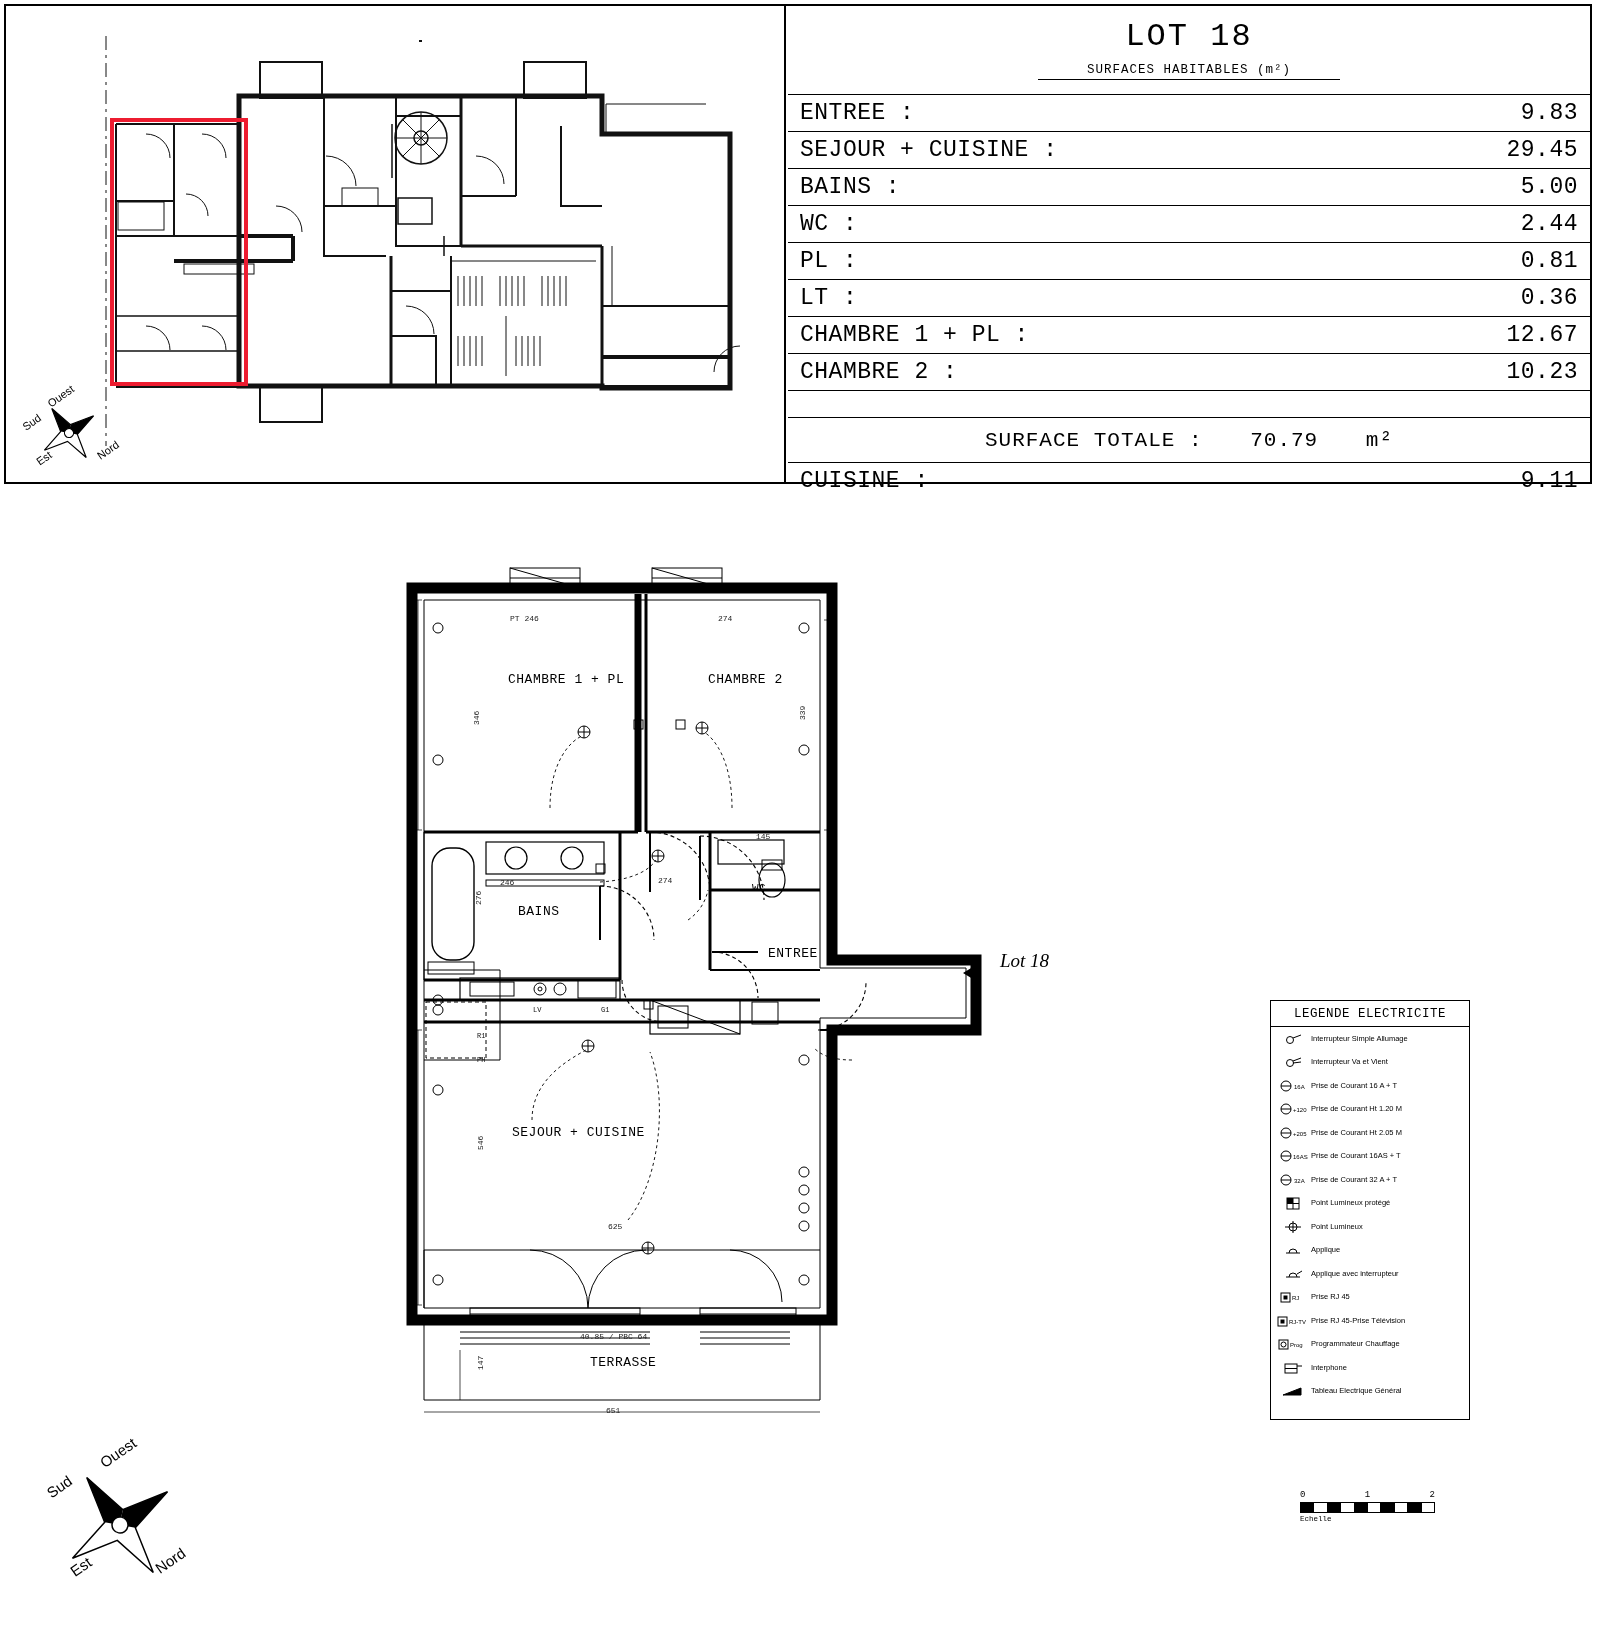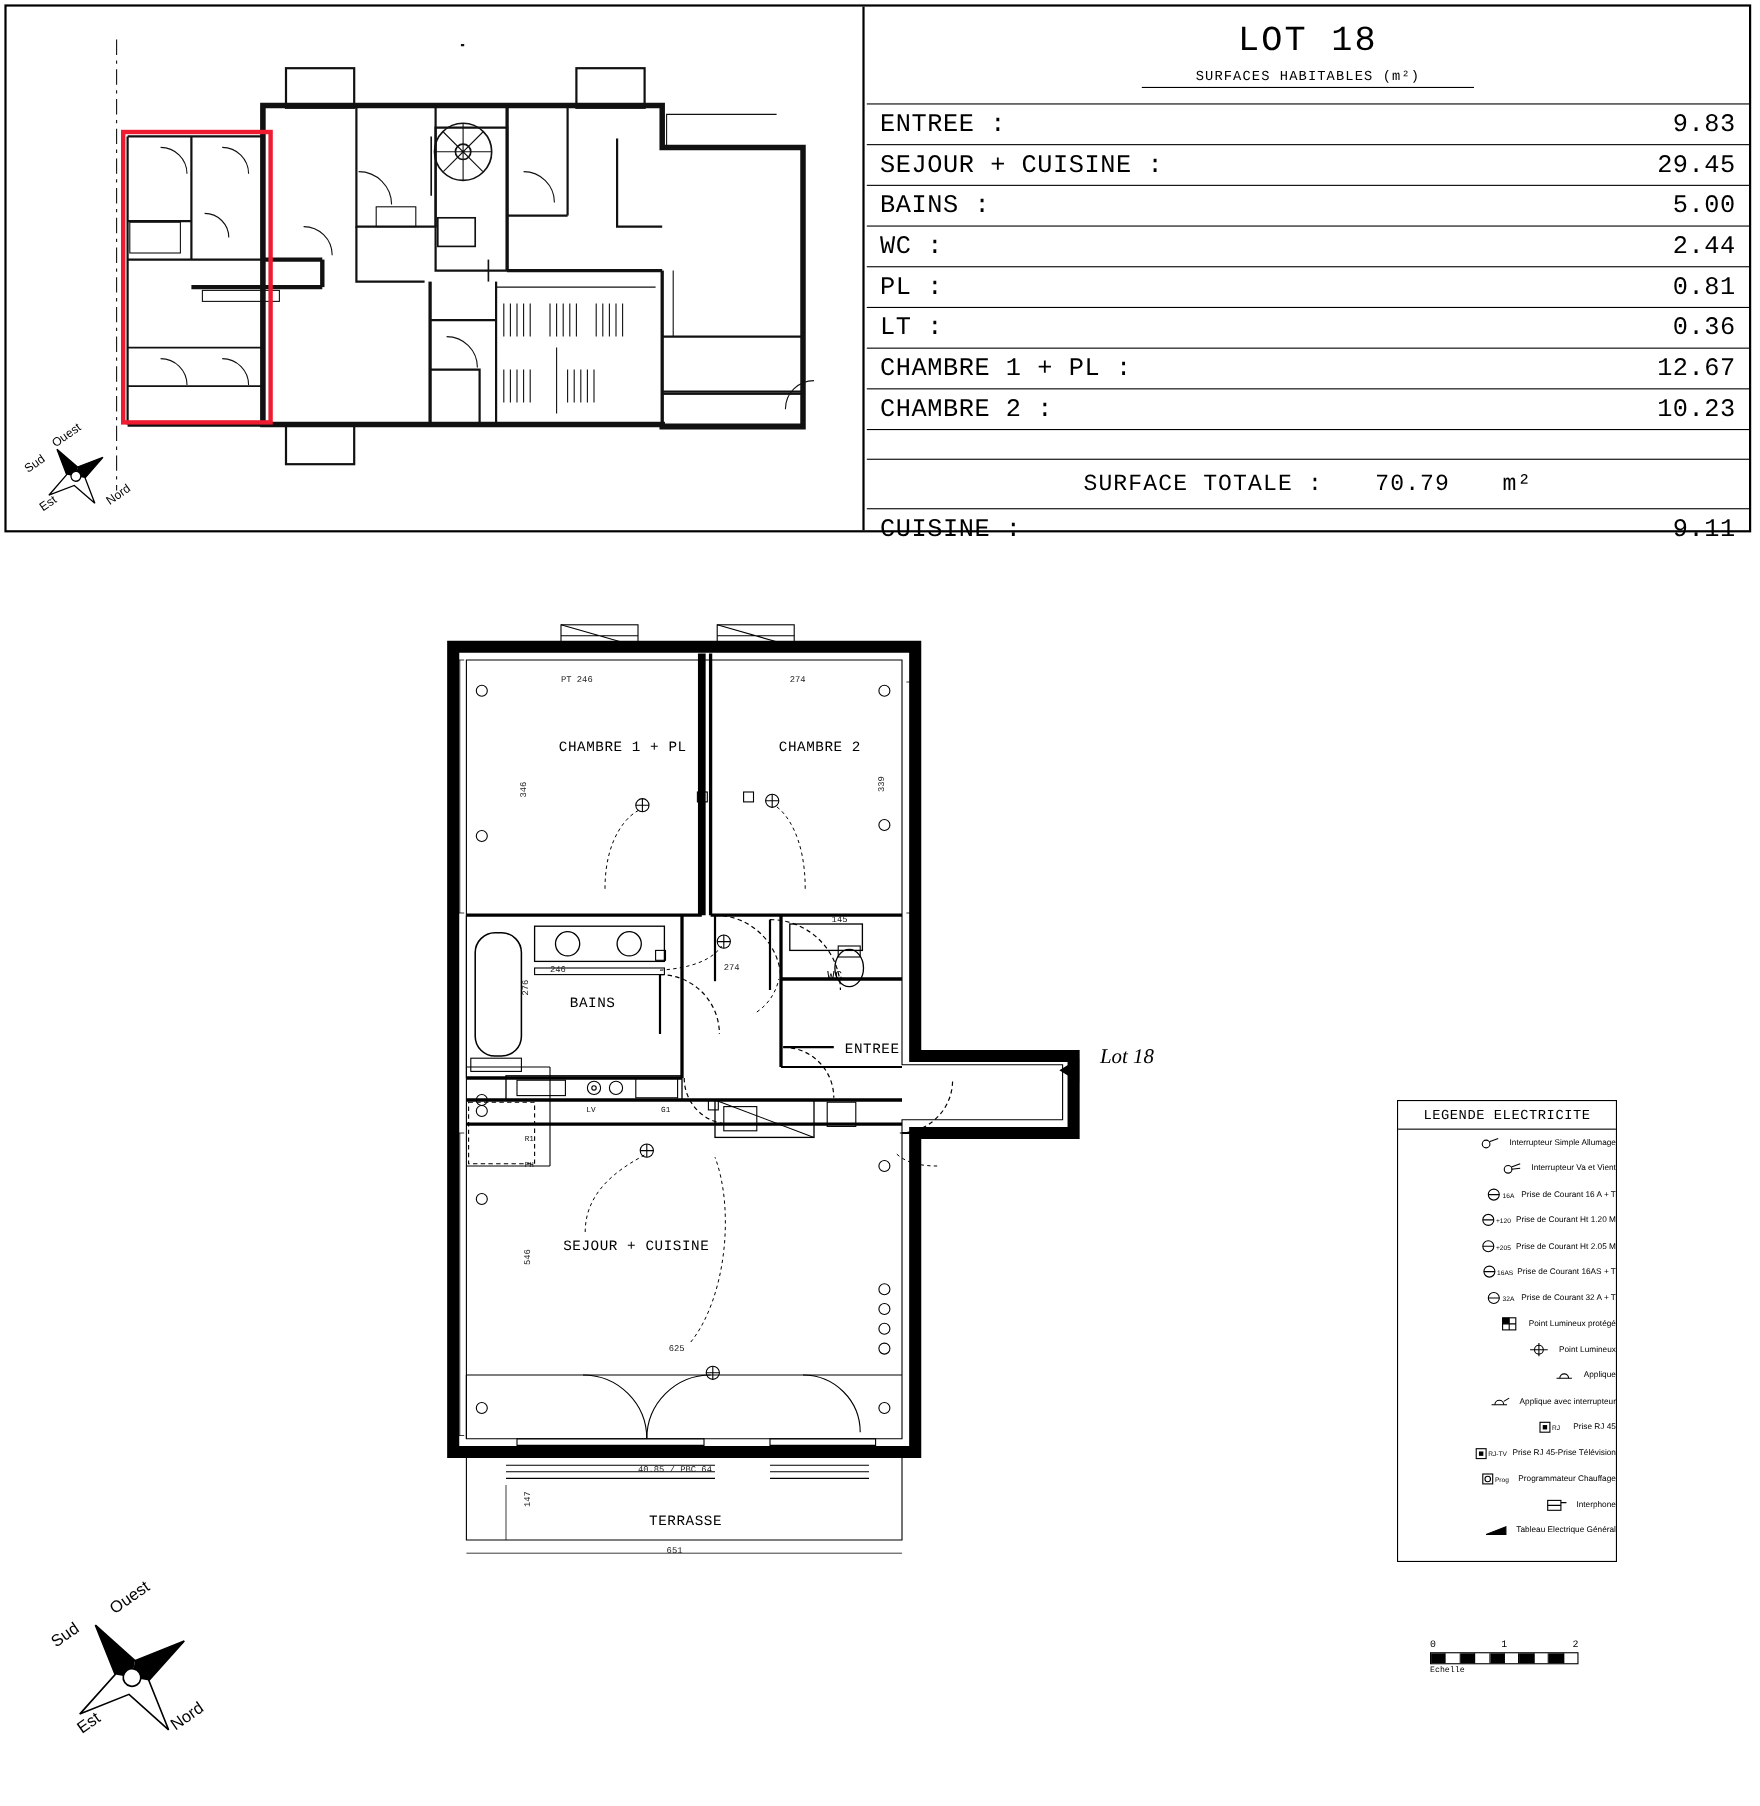--- a/index.html
+++ b/index.html
@@ -37,21 +37,21 @@
   .dimv{position:absolute;font-family:"Liberation Mono",monospace;font-size:8px;transform:rotate(-90deg);transform-origin:left top;color:#222;}
   .dimh{position:absolute;font-family:"Liberation Mono",monospace;font-size:8px;color:#222;}
   .tiny{position:absolute;font-family:"Liberation Mono",monospace;font-size:7px;color:#111;white-space:nowrap;margin-left:21px;}
 
   #lot-marker{position:absolute;left:1000px;top:950px;font-family:"Liberation Serif",serif;font-style:italic;font-size:19px;}
   #lot-arrow{position:absolute;left:963px;top:962px;width:0;height:0;border-top:11px solid transparent;border-bottom:11px solid transparent;border-right:18px solid #000;}
 
   
   #legend{position:absolute;left:1270px;top:1000px;width:200px;height:420px;border:1.5px solid #000;box-sizing:border-box;background:#fff;}
   #legend-title{text-align:center;font-family:"Liberation Mono",monospace;font-size:12.5px;letter-spacing:.5px;padding:6px 0 5px 0;border-bottom:1.5px solid #000;}
-  .lrow{display:flex;align-items:center;height:23.5px;padding-left:6px;font-family:"Liberation Sans",sans-serif;font-size:7.5px;justify-content:flex-end;}
+  .lrow{display:flex;align-items:center;height:23.5px;padding-left:6px;font-family:"Liberation Sans",sans-serif;font-size:7.5px;}
   .lsym{width:34px;min-width:34px;display:flex;align-items:center;justify-content:center;}
   .lsym svg{display:block;}
   .ltext{line-height:1.1;}
 
   
   #scalebar{position:absolute;left:1300px;top:1490px;width:135px;}
   #scale-nums{display:flex;justify-content:space-between;font-family:"Liberation Mono",monospace;font-size:9px;margin-bottom:2px;}
   #scale-graphic{height:9px;border:1px solid #000;display:flex;}
   #scale-graphic div{flex:1;border-right:1px solid #000;}
   #scale-graphic div:last-child{border-right:none;}
@@ -355,21 +355,21 @@
       <rect x="244" y="440" width="9" height="9"></rect>
     </g>
   </svg>
 
   <div class="rlabel" style="left:108px;top:112px;">CHAMBRE 1 + PL</div>
   <div class="rlabel" style="left:308px;top:112px;">CHAMBRE 2</div>
   <div class="rlabel" style="left:118px;top:344px;">BAINS</div>
   <div class="rlabel" style="left:352px;top:322px;font-size:11px;">WC</div>
   <div class="rlabel" style="left:368px;top:386px;">ENTREE</div>
   <div class="rlabel" style="left:112px;top:565px;">SEJOUR + CUISINE</div>
-  <div class="rlabel" style="left:190px;top:795px;margin-top:20px;">TERRASSE</div>
+  <div class="rlabel" style="left:190px;top:795px;">TERRASSE</div>
 
   <div class="dimv" style="left:72px;top:165px;">346</div>
   <div class="dimv" style="left:398px;top:160px;">339</div>
   <div class="dimv" style="left:74px;top:345px;">276</div>
   <div class="dimv" style="left:76px;top:590px;">546</div>
   <div class="dimv" style="left:76px;top:810px;">147</div>
   <div class="dimh" style="left:100px;top:318px;">246</div>
   <div class="dimh" style="left:258px;top:316px;">274</div>
   <div class="dimh" style="left:318px;top:54px;">274</div>
   <div class="dimh" style="left:110px;top:54px;">PT 246</div>

